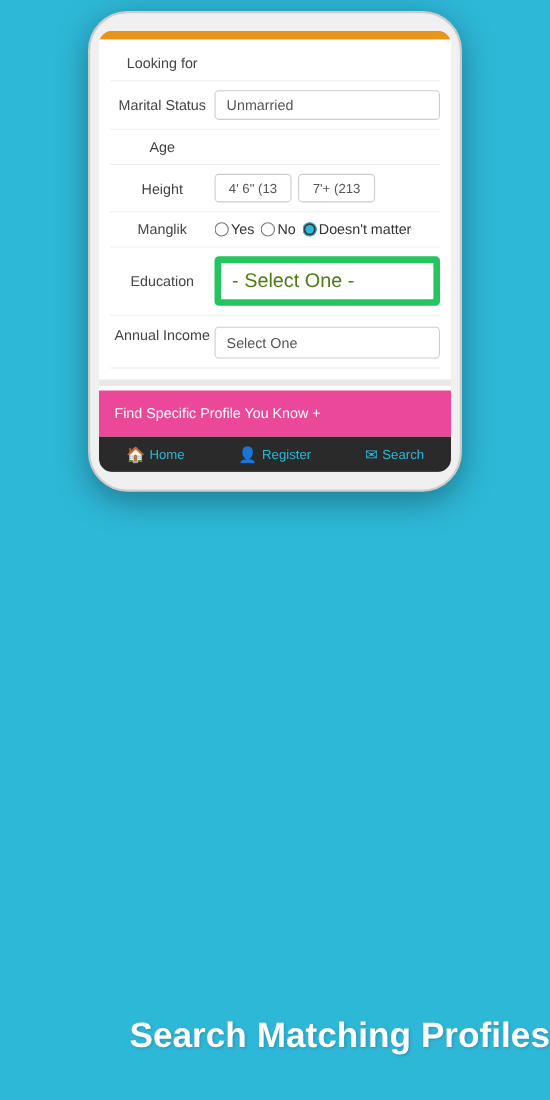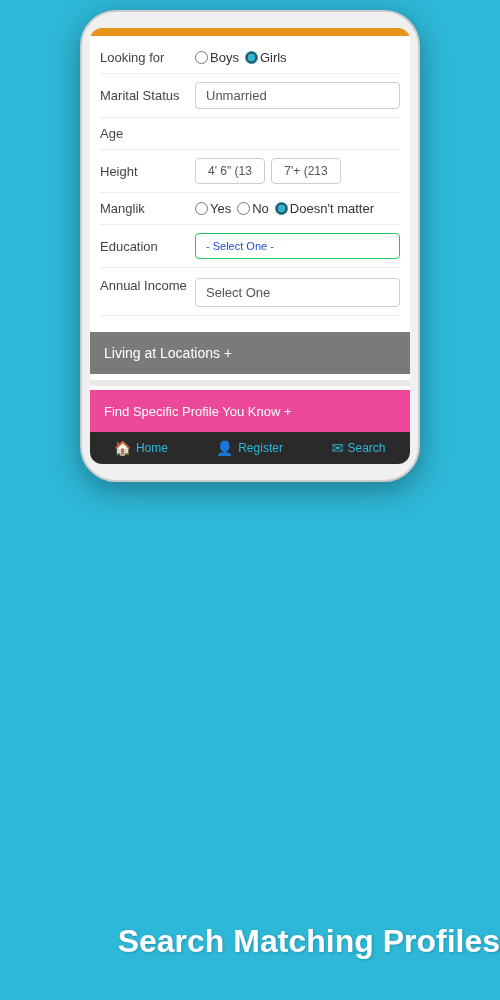--- a/index.html
+++ b/index.html
@@ -51,20 +51,21 @@
       padding: 8px 0;
       border-bottom: 1px solid #eee;
     }
 
     .form-label {
       font-size: 13px;
       color: #444;
       width: 95px;
       flex-shrink: 0;
       font-weight: 500;
+      text-align: center;
     }
 
     .form-controls {
       flex: 1;
       display: flex;
       align-items: flex-start;
       flex-wrap: wrap;
       gap: 4px;
     }
 
@@ -120,25 +121,25 @@
       border-radius: 4px;
       padding: 5px 8px;
       font-size: 12px;
       color: #555;
       background: #fff;
       min-width: 70px;
       text-align: center;
     }
 
     .select-box {
-      border: 1px solid #22c55e;
+      border: 6px solid #22c55e;
       border-radius: 4px;
       padding: 6px 10px;
-      font-size: 11px;
-      color: #1d4ed8;
+      font-size: 18px;
+      color: #4d7c0f;
       background: #fff;
       width: 100%;
       cursor: pointer;
     }
 
     .annual-income-box {
       border: 1px solid #ccc;
       border-radius: 4px;
       padding: 6px 10px;
       font-size: 13px;
@@ -222,30 +223,20 @@
 
 <div class="phone-wrapper">
   <div class="phone">
     <div class="phone-screen">
       <div class="orange-bar"></div>
 
       <div class="form-section">
 
         <div class="form-row">
           <div class="form-label">Looking for</div>
-          <div class="form-controls radio-group">
-            <label class="radio-label">
-              <input class="radio-input" type="radio" name="looking" style="">
-              <span>Boys</span>
-            </label>
-            <label class="radio-label">
-              <input class="radio-input" type="radio" name="looking" checked="" style="">
-              <span>Girls</span>
-            </label>
-          </div>
         </div>
 
         <div class="form-row">
           <div class="form-label">Marital Status</div>
           <div class="form-controls">
             <div class="text-display">Unmarried</div>
           </div>
         </div>
 
         <div class="form-row">
@@ -289,23 +280,20 @@
 
         <div class="form-row" style="align-items:flex-start; padding-top:10px;">
           <div class="form-label">Annual Income</div>
           <div class="form-controls" style="flex-direction:row;">
             <div class="annual-income-box">Select One</div>
           </div>
         </div>
 
       </div>
 
-      <div class="living-section">
-        <span class="living-label">Living at Locations +</span>
-      </div>
 
       <div style="height:6px; background:#e8e8e8;"></div>
 
       <div class="find-section">
         <span class="find-label">Find Specific Profile You Know +</span>
       </div>
 
       <div class="bottom-nav">
         <div class="nav-item">
           <span class="nav-icon">🏠</span>

